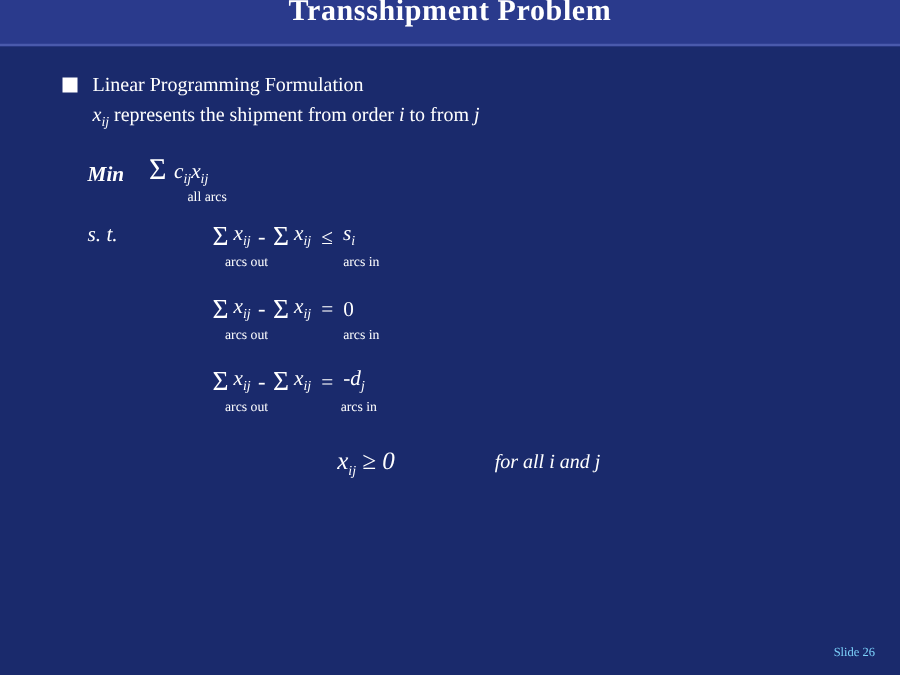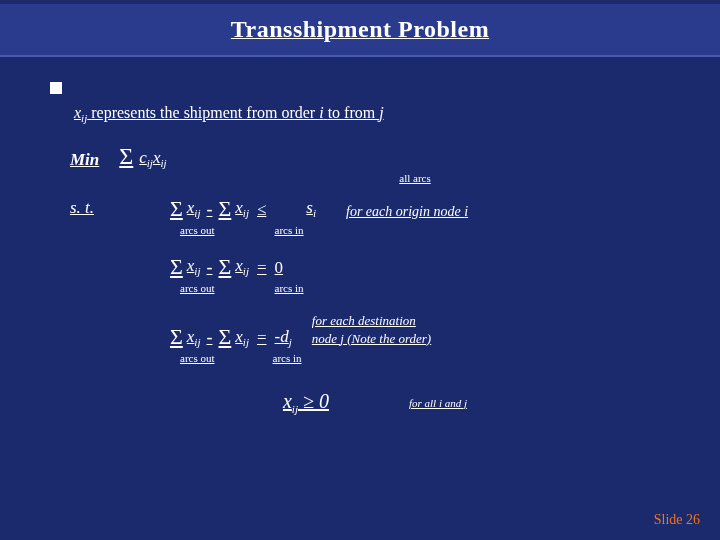--- a/index.html
+++ b/index.html
@@ -11,22 +11,21 @@
       color: #ffffff;
       overflow: hidden;
       position: relative;
     }
 
     .slide-container {
       width: 720px;
       height: 540px;
       background-color: #1a2a6c;
       position: relative;
-      padding: 24px 40px;
-      text-decoration: underline;
+      padding: 4px 40px;
     }
 
     .title-bar {
       background-color: #2a3a8c;
       margin: -20px -40px 20px -40px;
       padding: 12px 40px;
       text-align: center;
       border-bottom: 2px solid #4a5aac;
     }
 
@@ -83,22 +82,22 @@
     }
 
     .constraints {
       flex: 1;
     }
 
     .slide-number {
       position: absolute;
       bottom: 12px;
       right: 20px;
-      font-size: 14px;
-      color: #f97316;
+      font-size: 10px;
+      color: #7dd3fc;
     }
 
     sub {
       font-size: 11px;
     }
 
     .group-col {
       display: flex;
       flex-direction: column;
       align-items: center;
@@ -128,60 +127,59 @@
 <div class="slide-container">
 
   <div class="title-bar">
     <span class="title">Transshipment Problem</span>
   </div>
 
   <div class="bullet-section">
     <div class="bullet-row">
       <div class="bullet-square"></div>
       <div class="bullet-text">
-        <br>
+        <span>Linear Programming Formulation</span><br>
         <span style="font-style:italic;">x<sub>ij</sub></span>
         <span> represents the shipment from order </span>
         <span style="font-style:italic;">i</span>
         <span> to from </span>
         <span style="font-style:italic;">j</span>
       </div>
     </div>
   </div>
 
   <div class="content-block">
 
     <div style="display:flex; align-items:flex-end; margin-bottom:2px;">
       <span style="font-size:17px; font-style:italic; font-weight:bold; margin-right:20px;">Min</span>
       <div class="group-col">
         <span style="font-size:24px;">Σ</span>
       </div>
       <span style="font-size:17px; font-style:italic; margin-left:6px;">c<sub>ij</sub>x<sub>ij</sub></span>
     </div>
-    <div style="margin-left:80px; font-size:11px; margin-bottom:12px;text-align:center;">all arcs</div>
+    <div style="margin-left:80px; font-size:11px; margin-bottom:12px;">all arcs</div>
 
     <div class="st-row">
       <span class="st-label">s. t.</span>
 
       <div class="constraints">
 
         <div class="constraint-set">
           <div style="display:flex; align-items:flex-end; margin-bottom:2px;">
             <div class="group-col">
               <span style="font-size:22px;">Σ</span>
             </div>
             <span style="font-style:italic; font-size:17px; margin-left:4px; padding-bottom:2px;">x<sub>ij</sub></span>
             <span class="minus-sign">-</span>
             <div class="group-col">
               <span style="font-size:22px;">Σ</span>
             </div>
             <span style="font-style:italic; font-size:17px; margin-left:4px; padding-bottom:2px;">x<sub>ij</sub></span>
             <span style="margin:0 8px; font-size:17px; padding-bottom:2px;">≤</span>
-            <span style="font-style:italic; font-size:17px; padding-bottom:2px;margin-left:32px;">s<sub>i</sub></span>
-            <span style="font-style:italic; font-size:14px; margin-left:30px; padding-bottom:2px;">for each origin node <em>i</em></span>
+            <span style="font-style:italic; font-size:17px; padding-bottom:2px;">s<sub>i</sub></span>
           </div>
           <div style="display:flex; font-size:11px; margin-left:10px;">
             <span style="margin-right:60px;">arcs out</span>
             <span>arcs in</span>
           </div>
         </div>
 
         <div class="constraint-set">
           <div style="display:flex; align-items:flex-end; margin-bottom:2px;">
             <div class="group-col">
@@ -208,33 +206,32 @@
               <span style="font-size:22px;">Σ</span>
             </div>
             <span style="font-style:italic; font-size:17px; margin-left:4px; padding-bottom:2px;">x<sub>ij</sub></span>
             <span class="minus-sign">-</span>
             <div class="group-col">
               <span style="font-size:22px;">Σ</span>
             </div>
             <span style="font-style:italic; font-size:17px; margin-left:4px; padding-bottom:2px;">x<sub>ij</sub></span>
             <span style="margin:0 8px; font-size:17px; padding-bottom:2px;">=</span>
             <span style="font-style:italic; font-size:17px; padding-bottom:2px;">-d<sub>j</sub></span>
-            <span style="font-style:italic; font-size:13px; margin-left:20px; padding-bottom:2px; line-height:1.4;">for each destination<br>node <em>j (Note the order)</em></span>
           </div>
           <div style="display:flex; font-size:11px; margin-left:10px;">
             <span style="margin-right:58px;">arcs out</span>
             <span>arcs in</span>
           </div>
         </div>
 
       </div>
     </div>
 
     <div class="bottom-row">
       <span style="font-style:italic; font-size:20px;">x<sub>ij</sub> ≥ 0</span>
-      <span style="font-style:italic; font-size:11px;text-align:right;">for all i and j</span>
+      <span style="font-style:italic; font-size:16px;text-align:right;">for all i and j</span>
     </div>
 
   </div>
 
   <div class="slide-number">Slide  26</div>
 
 </div>
 
 </body></html>

